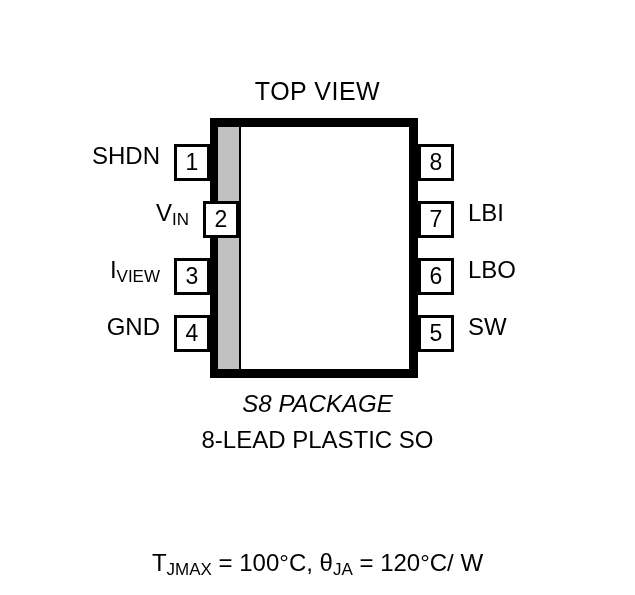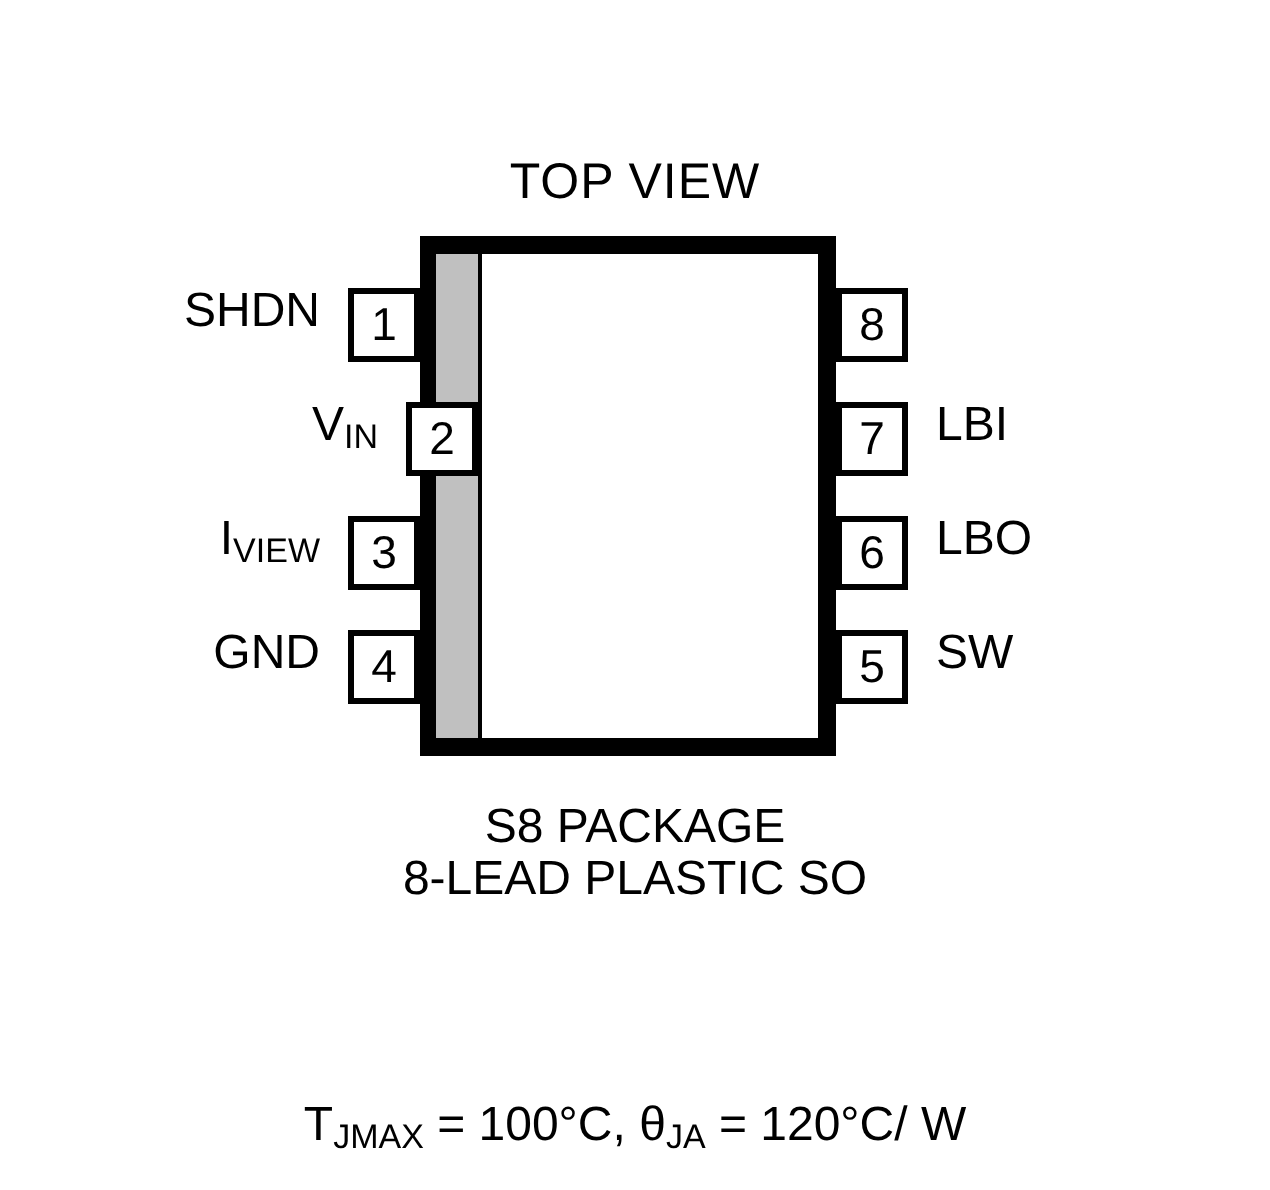--- a/index.html
+++ b/index.html
@@ -104,21 +104,21 @@
   
   .caption {
     position: absolute;
     left: 0;
     width: 635px;
     text-align: center;
     font-size: 24px;
     line-height: 30px;
     white-space: nowrap;
   }
-  .caption.line1 { top: 399px; }
+  .caption.line1 { top: 389px; font-style: italic; }
   .caption.line2 { top: 425px; }
 
   
   .thermal {
     position: absolute;
     left: 0;
     top: 548px;
     width: 635px;
     text-align: center;
     font-size: 24px;

